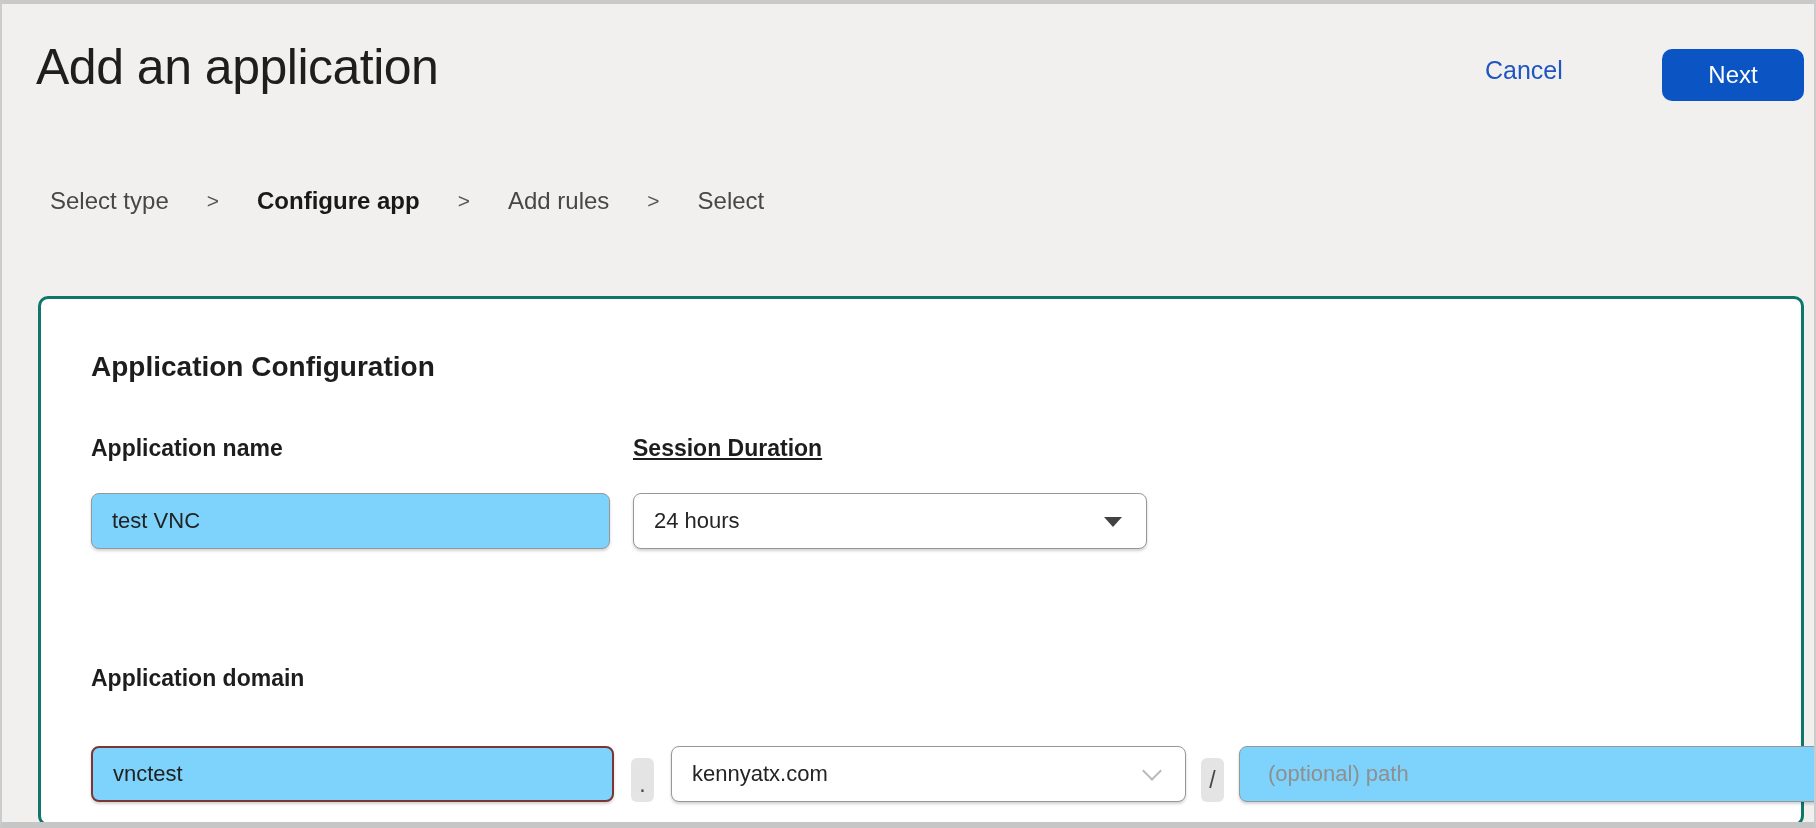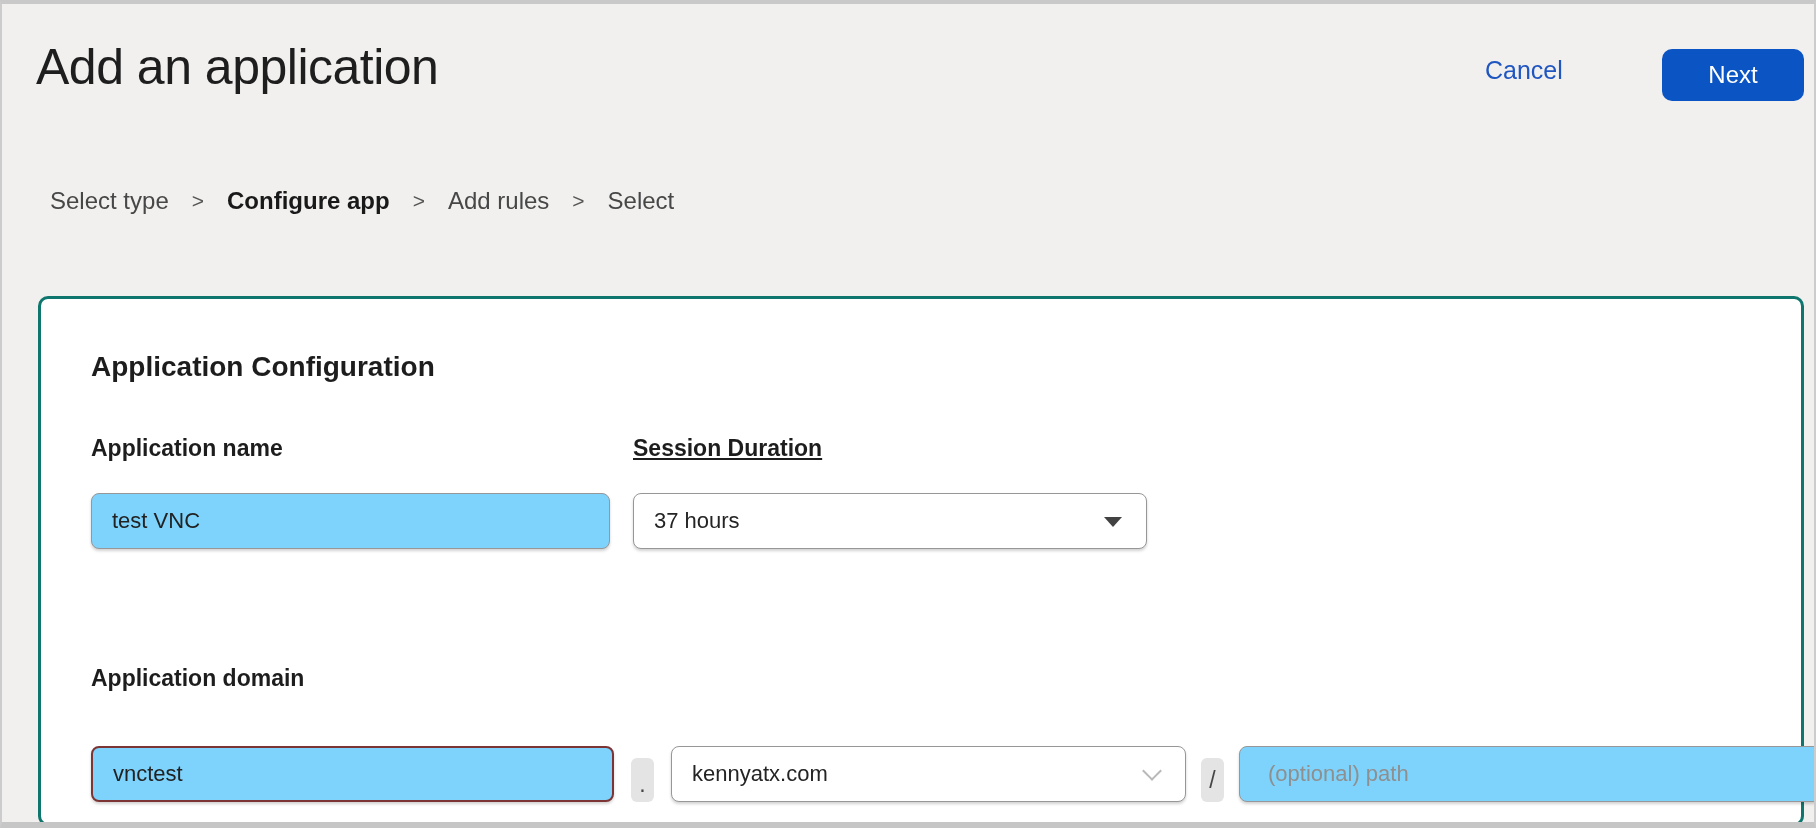--- a/index.html
+++ b/index.html
@@ -52,21 +52,21 @@
     font-size: 24px;
     font-family: inherit;
     cursor: pointer;
   }
   .breadcrumb {
     position: absolute;
     left: 48px;
     top: 183px;
     display: flex;
     align-items: center;
-    gap: 23px;
+    gap: 38px;
     font-size: 24px;
     color: #474747;
   }
   .breadcrumb .crumb { color: #474747; cursor: pointer; }
   .breadcrumb .crumb.active { color: #191919; font-weight: bold; cursor: default; }
   .breadcrumb .crumb-sep { color: #565656; font-size: 21px; }
   .card {
     position: absolute;
     left: 36px;
     top: 292px;
@@ -204,21 +204,21 @@
 
     <h2 class="section-title">Application Configuration</h2>
 
     <label class="field-label lbl-app-name">Application name</label>
 
     <input class="text-input input-app-name" type="text" value="test VNC" style="">
 
     <label class="field-label lbl-session">Session Duration</label>
 
     <div class="select-box select-session">
-      <span>37 hours</span>
+      <span>24 hours</span>
       <span class="caret-down"></span>
     </div>
 
     <label class="field-label lbl-domain">Application domain</label>
 
     <div class="domain-row">
 
       <input class="text-input input-subdomain" type="text" value="vnctest" style="">
 
       <span class="sep-box sep-dot">.</span>

